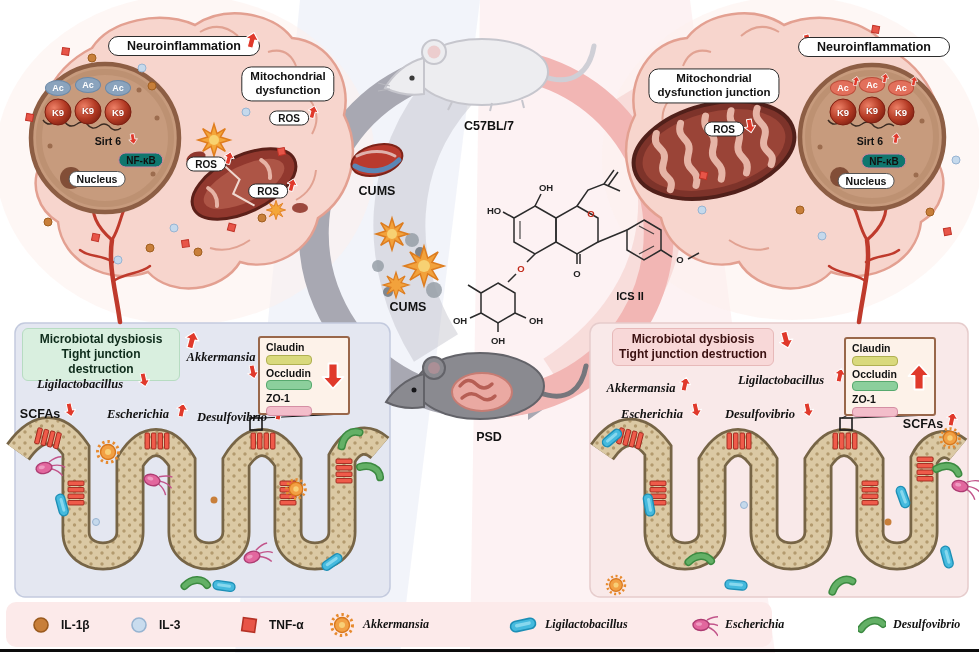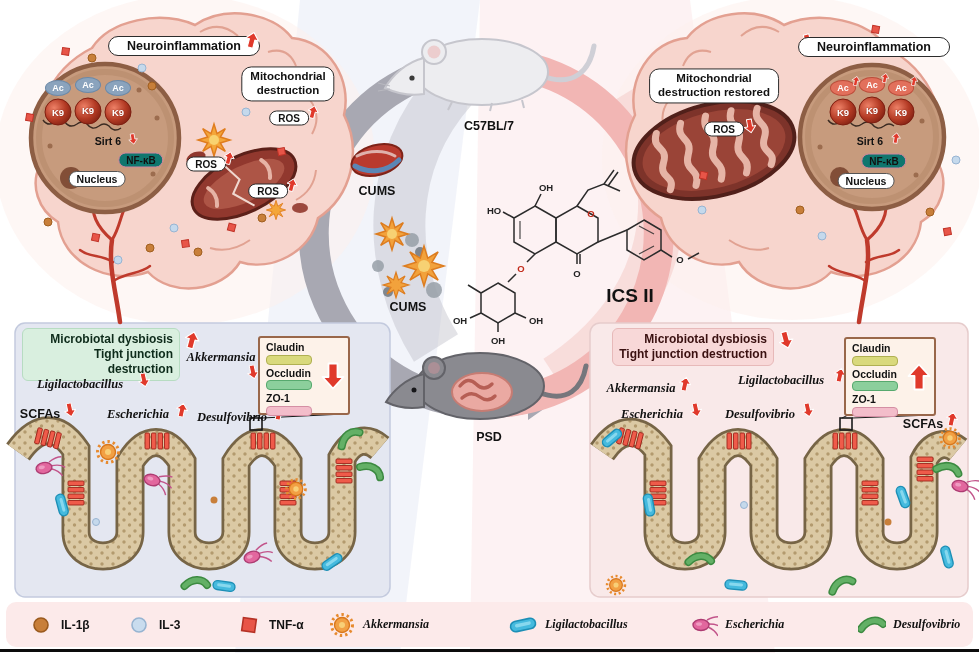--- a/index.html
+++ b/index.html
@@ -2,49 +2,49 @@
 <html><head>
 <meta charset="utf-8">
 <style>
   html,body{margin:0;padding:0;background:#fff;}
   #canvas{position:relative;width:979px;height:653px;background:#ffffff;overflow:hidden;
           font-family:"Liberation Sans",sans-serif;}
   #art{position:absolute;left:0;top:0;}
   .lbl{position:absolute;transform:translate(-50%,-50%);font-weight:bold;font-size:12.5px;
        color:#111;white-space:nowrap;}
   .lbl.sm{font-size:10.5px;}
-  .lbl.big{font-size:19px;}
+  .lbl.big{font-size:11px;}
   .it{font-style:italic;font-family:Liberation Serif, serif;}
   .pill{position:absolute;transform:translate(-50%,-50%);background:#fff;border:1.5px solid #2b2b2b;
         border-radius:11px;padding:2px 18px;font-weight:bold;font-size:12.5px;color:#111;white-space:nowrap;}
   .pill.ros{font-size:10px;padding:1px 8px;border-width:1.3px;border-radius:10px;}
   .pill.nfkb{background:#0f766e;border:1.2px solid #d185a0;font-size:10px;padding:1px 7px;}
   .pill.nuc{font-size:10.5px;padding:1px 7px;border:1.2px solid #555;border-radius:8px;}
   .pill2{position:absolute;transform:translate(-50%,-50%);background:#fff;border:1.5px solid #2b2b2b;
          border-radius:10px;padding:3px 8px;font-weight:bold;font-size:11.5px;color:#111;
          text-align:center;line-height:1.18;white-space:nowrap;}
   .ac{position:absolute;transform:translate(-50%,-50%);width:24px;height:14px;border-radius:50%;
       color:#fff;font-size:9px;font-weight:bold;display:flex;align-items:center;justify-content:center;}
   .ac.gray{background:#8aa3bd;border:1px solid #6b89a8;}
   .ac.pink{background:#e2705c;border:1px solid #bc4c3a;}
   .k9{position:absolute;transform:translate(-50%,-50%);color:#fff;font-size:9.5px;font-weight:bold;
       text-shadow:0 0 2px #7a1a0e;}
   .arr{position:absolute;transform:translate(-50%,-50%) rotate(var(--r,0deg));}
-  .mbox{position:absolute;border-radius:6px;padding:3px 6px;text-align:right;font-weight:bold;
+  .mbox{position:absolute;border-radius:6px;padding:3px 6px;text-align:center;font-weight:bold;
         font-size:12px;line-height:1.25;box-sizing:border-box;}
   .mbox.green{background:#d9efdf;border:1px solid #b7dcc2;color:#0d2b1a;}
   .mbox.pink{background:#f8d8d8;border:1px solid #e7b9b9;color:#3a1010;}
   .inset{position:absolute;width:92px;height:79px;background:#fdf2e9;border:2px solid #99674a;
          border-radius:3px;padding:4px 6px;box-sizing:border-box;}
   .ins-lbl{font-size:10.5px;font-weight:bold;color:#111;line-height:1.1;}
   .ins-bar{width:44px;height:8px;border-radius:4px;border:1px solid;margin:1px 0 3px;}
   .arr-ins{position:absolute;right:3px;top:20px;width:24px;height:36px;}
   .chem{position:absolute;transform:translate(-50%,-50%);font-size:9.5px;font-weight:600;color:#222;}
   .chem.red{color:#c22a1a;}
-  .legend{position:absolute;left:6px;top:602px;width:967px;height:45px;background:#fceaea;
+  .legend{position:absolute;left:6px;top:602px;width:766px;height:45px;background:#fceaea;
           border-radius:10px;}
   .leg-item{position:absolute;top:50%;transform:translateY(-50%);display:flex;align-items:center;
             gap:7px;font-weight:bold;font-size:12px;color:#111;}
   .bottom-line{position:absolute;left:0;right:0;top:649px;height:3px;background:#0c0c0c;}
 </style>
 </head>
 <body>
 
 <div id="canvas">
 
@@ -344,21 +344,21 @@
     <circle cx="888" cy="522" r="3.5" fill="#c87f3a"></circle>
   </g>
 </svg>
 
 <div class="pill" style="left:184px;top:46px">Neuroinflammation</div>
 <svg class="arr" style="left:252px;top:40px;width:15px;height:18px;--r:15deg">
       <use href="#arrUp"></use>
     </svg>
 <div class="pill2" style="left:288px;top:84px">
   <div>Mitochondrial</div>
-  <div>destruction</div>
+  <div>dysfunction</div>
 </div>
 <div class="pill ros" style="left:289px;top:118px">ROS</div>
 <svg class="arr" style="left:313px;top:112px;width:12px;height:15px;--r:15deg">
       <use href="#arrUp"></use>
     </svg>
 <div class="pill ros" style="left:206px;top:164px">ROS</div>
 <svg class="arr" style="left:229px;top:158px;width:12px;height:15px;--r:15deg">
       <use href="#arrUp"></use>
     </svg>
 <div class="pill ros" style="left:268px;top:191px">ROS</div>
@@ -377,21 +377,21 @@
     </svg>
 <div class="pill nfkb" style="left:141px;top:160px">NF-κB</div>
 <div class="pill nuc" style="left:97px;top:179px">Nucleus</div>
 
 <svg class="arr" style="left:808px;top:42px;width:15px;height:18px;--r:-15deg">
       <use href="#arrDown"></use>
     </svg>
 <div class="pill" style="left:874px;top:47px">Neuroinflammation</div>
 <div class="pill2" style="left:714px;top:86px">
   <div>Mitochondrial</div>
-  <div>destruction restored</div>
+  <div>dysfunction junction</div>
 </div>
 <div class="pill ros" style="left:724px;top:129px">ROS</div>
 <svg class="arr" style="left:750px;top:126px;width:13px;height:16px;--r:-10deg">
       <use href="#arrDown"></use>
     </svg>
 <div class="ac pink" style="left:843px;top:88px">Ac</div>
 <div class="ac pink" style="left:872px;top:85px">Ac</div>
 <div class="ac pink" style="left:901px;top:88px">Ac</div>
 <svg class="arr" style="left:856px;top:81px;width:9px;height:11px;--r:12deg">
       <use href="#arrUp"></use>

